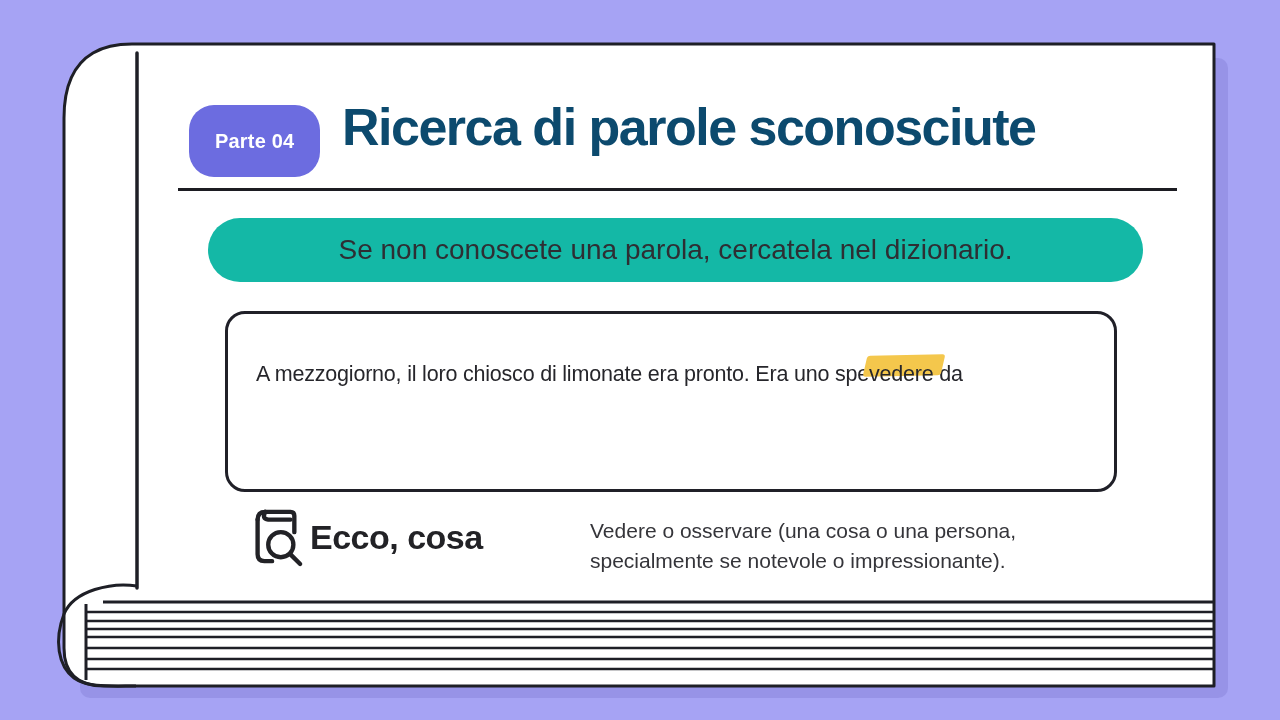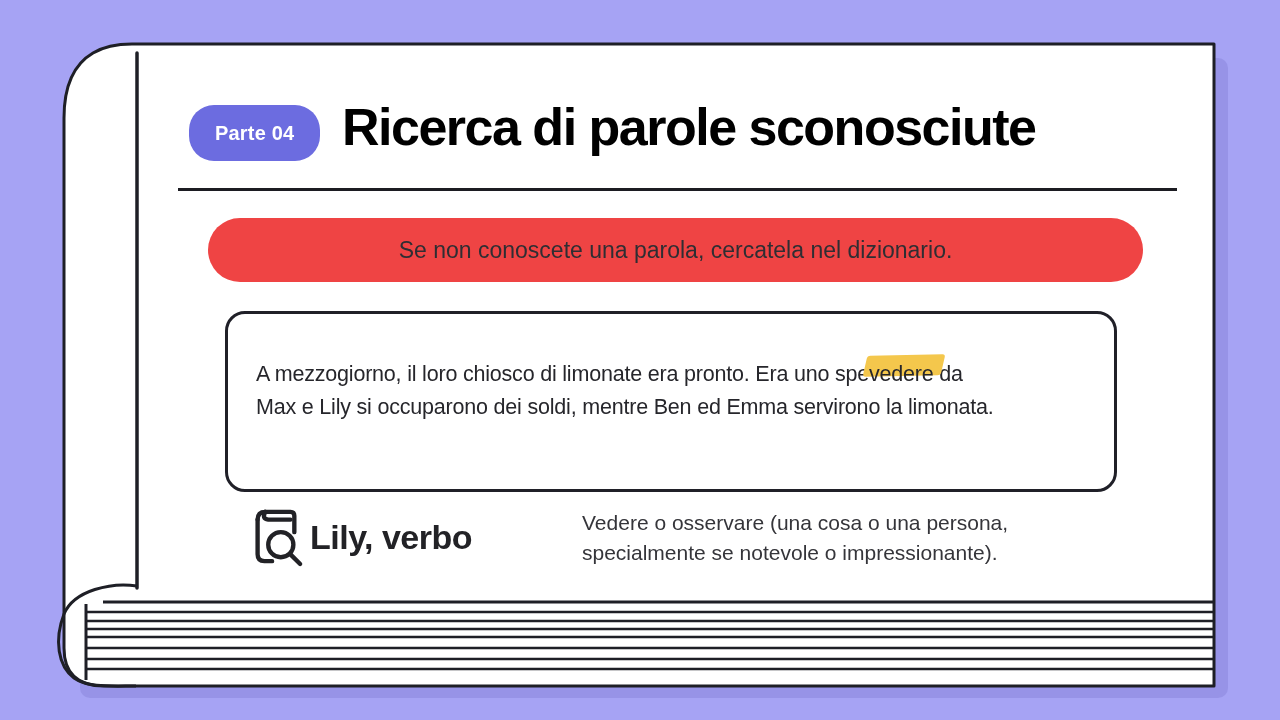--- a/index.html
+++ b/index.html
@@ -10,41 +10,41 @@
     position:relative;
   }
   .stage { position:absolute; inset:0; }
   .book-frame { position:absolute; left:0; top:0; }
 
   .content { position:absolute; inset:0; }
 
   .badge {
     position:absolute; left:189px; top:105px;
     height:48px; line-height:48px;
-    padding:4px 26px; border-radius:25px;
+    padding:12px 26px; border-radius:25px;
     background:#6c6ce0; color:#ffffff;
     font-size:20px; font-weight:700; letter-spacing:0.2px;
     white-space:nowrap;
   }
   .title {
     position:absolute; left:342px; top:97px; margin:0;
     font-size:52px; line-height:60px; font-weight:700;
-    letter-spacing:-1.5px; color:#000000; white-space:nowrap;
+    letter-spacing:-1.5px; color:#0c4a6e; white-space:nowrap;
   }
   .divider {
     position:absolute; left:178px; top:188px;
     width:999px; height:3px; background:#1c1c22;
     border:none; margin:0;
   }
   .instruction {
     position:absolute; left:208px; top:218px;
     width:935px; height:64px; border-radius:32px;
-    background:#ef4444; color:#2e2e33;
+    background:#14b8a6; color:#2e2e33;
     display:flex; align-items:center; justify-content:center;
-    font-size:23px;
+    font-size:28px;
   }
   .passage-box {
     position:absolute; left:225px; top:311px;
     width:892px; height:181px; box-sizing:border-box;
     background:#ffffff; border:3px solid #202028; border-radius:20px;
     padding:44px 26px 0 28px;
     isolation:isolate;
   }
   .passage { margin:0; font-size:21.5px; line-height:33px; color:#26262b; letter-spacing:-0.2px; }
   .pline { display:block; white-space:nowrap; }
@@ -57,21 +57,21 @@
   }
 
   .word-row { position:absolute; left:0; top:0; }
   .word-icon { position:absolute; left:246px; top:504px; width:58px; height:64px; }
   .term {
     position:absolute; left:310px; top:518px;
     font-size:34px; font-weight:700; letter-spacing:-0.5px; color:#222226;
     white-space:nowrap;
   }
   .definition {
-    position:absolute; left:582px; top:508px; margin:0;
+    position:absolute; left:582px; top:508px; margin:8px;
     width:452px; font-size:21px; line-height:29.5px; color:#35353a;
   }
 </style>
 </head>
 <body>
 
 <div class="stage">
 
   <svg class="book-frame" width="1280" height="720" viewBox="0 0 1280 720">
 
@@ -103,30 +103,29 @@
 
     <hr class="divider">
 
     <div class="instruction">
       <span>Se non conoscete una parola, cercatela nel dizionario.</span>
     </div>
 
     <div class="passage-box">
       <p class="passage">
         <span class="pline"><span>A mezzogiorno, il loro chiosco di limonate era pronto. Era uno spe</span><span class="hl">vedere</span><span> da</span></span>
-        <span class="pline">Max e Lily si occuparono dei soldi, mentre Ben ed Emma servirono la limonata.</span>
       </p>
     </div>
 
     <div class="word-row">
       <svg class="word-icon" viewBox="0 0 60 64" fill="none" stroke="#222226" stroke-width="4.5" stroke-linecap="round" stroke-linejoin="round">
         <path d="M 12,15 Q 12,7 20,7 L 46,7 Q 50,7 50,11 L 50,28"></path>
         <path d="M 12,15 L 12,51 Q 12,58 19,58 L 27,58"></path>
         <path d="M 20,7 Q 16,14 23,15 L 46,15"></path>
         <circle cx="36" cy="41" r="13"></circle>
         <line x1="46" y1="51" x2="56" y2="61"></line>
       </svg>
-      <span class="term">Lily, verbo</span>
+      <span class="term">Ecco, cosa</span>
       <p class="definition">Vedere o osservare (una cosa o una persona, specialmente se notevole o impressionante).</p>
     </div>
 
   </div>
 </div>
 
 </body></html>

